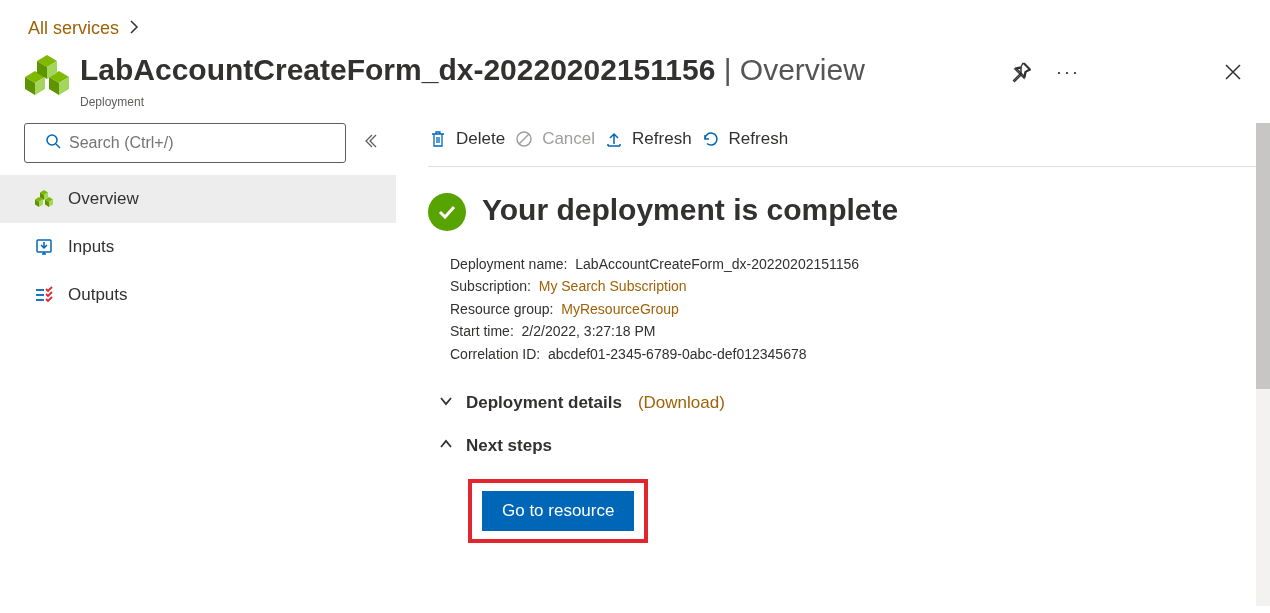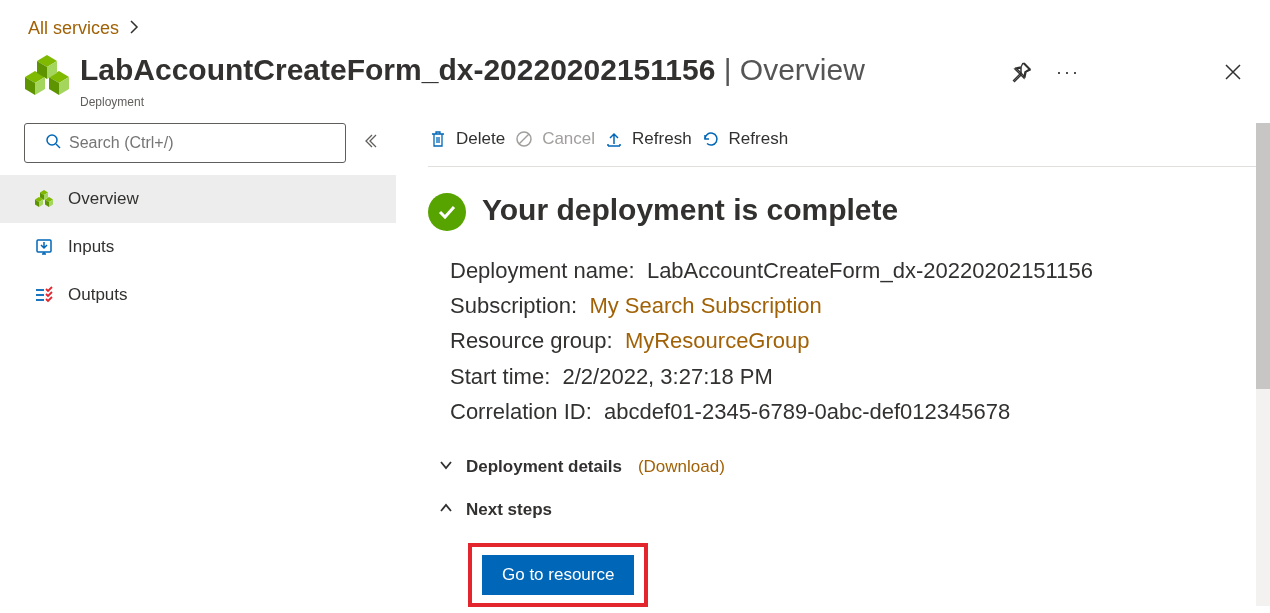--- a/index.html
+++ b/index.html
@@ -168,21 +168,21 @@
     font-weight: 600;
   }
   .check-circle {
     width: 38px; height: 38px; border-radius: 50%;
     background: #57a300;
     display: flex; align-items: center; justify-content: center;
   }
 
   .details {
     margin-left: 22px;
-    font-size: 22px;
+    font-size: 14px;
     line-height: 1.6;
     margin-bottom: 28px;
   }
   .details .lbl { display:inline-block; }
 
   .section-header {
     display: flex; align-items: center; gap: 12px;
     font-size: 17px; font-weight: 600;
     margin-left: 10px;
     margin-bottom: 22px;

